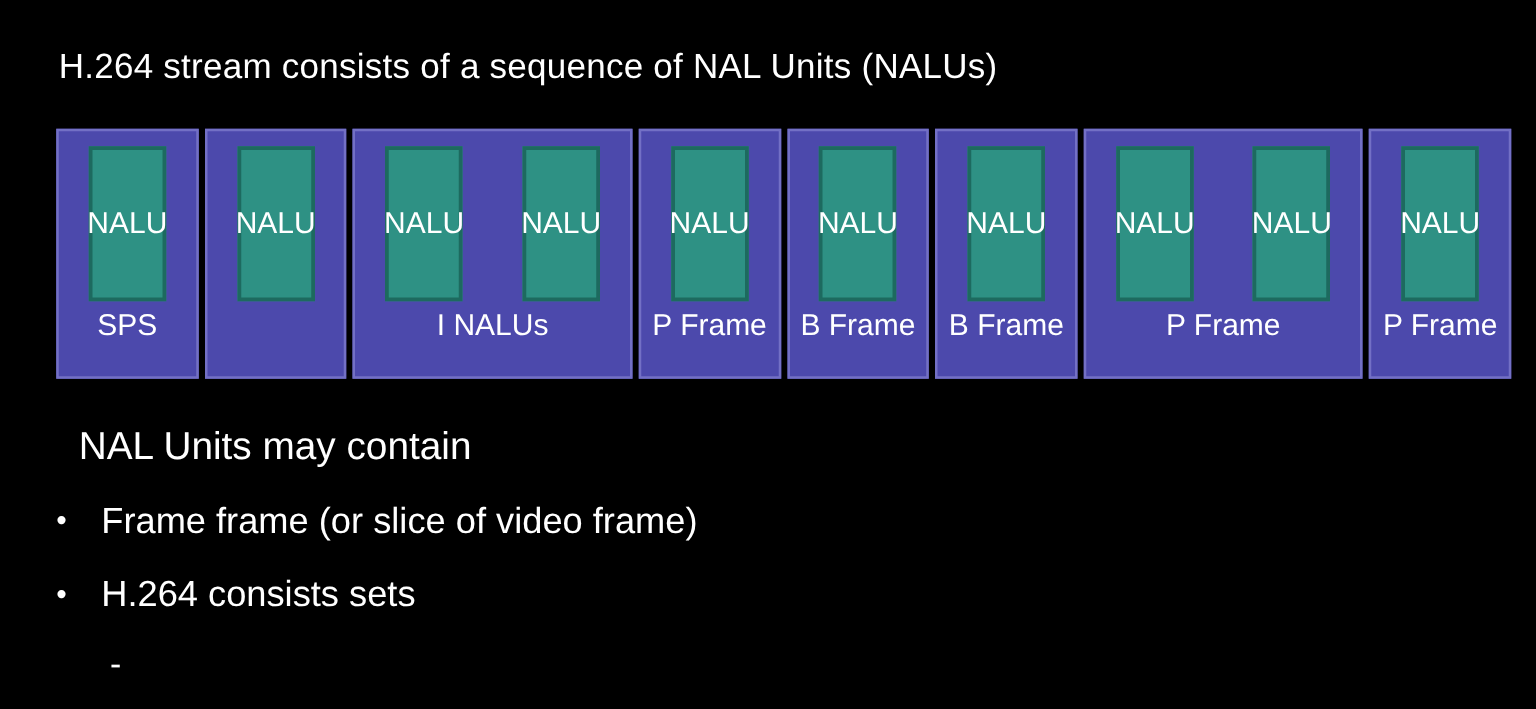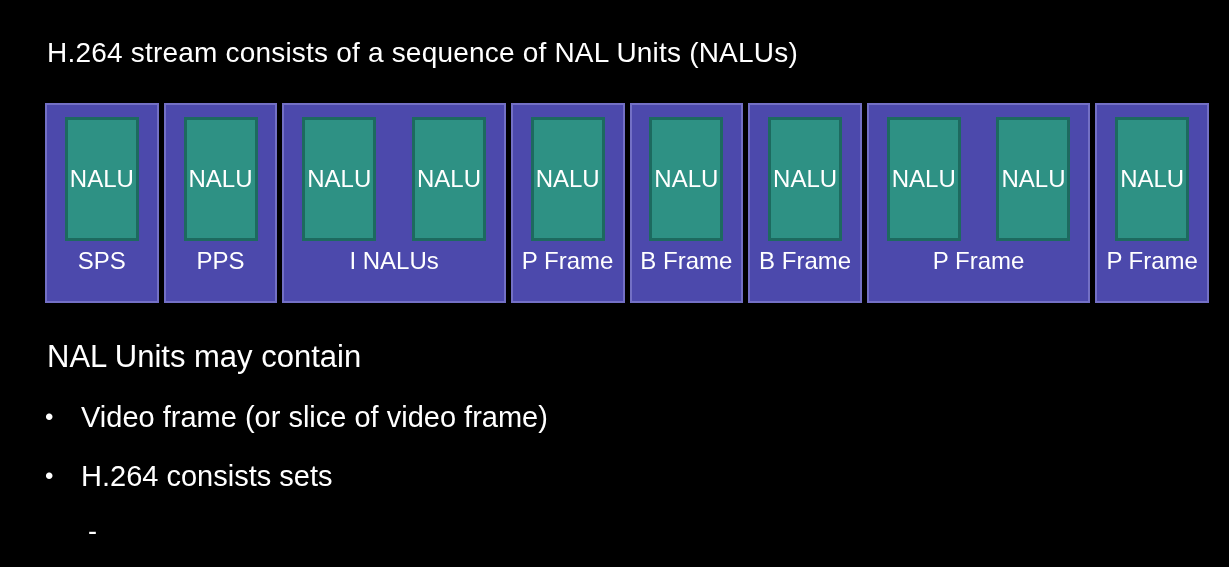--- a/index.html
+++ b/index.html
@@ -44,21 +44,21 @@
   }
   .nalu-row {
     display: flex;
     justify-content: space-around;
     align-items: flex-start;
     padding-top: 12px;
     flex: 0 0 auto;
   }
   .nalu {
     box-sizing: border-box;
-    width: 74px;
+    width: 62px;
     height: 124px;
     background: var(--nalu-fill, #2e9184);
     border: 3px solid var(--nalu-border, #1d6a5f);
     display: flex;
     align-items: center;
     justify-content: center;
     font-size: 24px;
     white-space: nowrap;
   }
   .group-label {
@@ -69,21 +69,21 @@
     font-size: 24px;
     padding-bottom: 20px;
     white-space: nowrap;
   }
   
   .subtitle {
     font-size: 31px;
     font-weight: 500;
     line-height: 38px;
     margin-top: 35px;
-    margin-left: 2px;
+    margin-left: 18px;
     white-space: nowrap;
   }
   .bullet {
     display: flex;
     font-size: 29px;
     line-height: 36px;
     margin-top: 23px;
     white-space: nowrap;
   }
   .bullet .marker {
@@ -112,21 +112,20 @@
       <div class="group" style="flex: 1 1 0px;">
         <div class="nalu-row">
           <div class="nalu">NALU</div>
         </div>
         <div class="group-label">SPS</div>
       </div>
       <div class="group" style="flex: 1 1 0px;">
         <div class="nalu-row">
           <div class="nalu">NALU</div>
         </div>
-        <div class="group-label">PPS</div>
       </div>
       <div class="group" style="flex: 2 1 0px;">
         <div class="nalu-row">
           <div class="nalu">NALU</div>
           <div class="nalu">NALU</div>
         </div>
         <div class="group-label">I NALUs</div>
       </div>
       <div class="group" style="flex: 1 1 0px;">
         <div class="nalu-row">
@@ -158,21 +157,21 @@
           <div class="nalu">NALU</div>
         </div>
         <div class="group-label">P Frame</div>
       </div>
     </div>
 
   <div class="subtitle">NAL Units may contain</div>
 
   <div class="bullet level-1">
     <span class="marker">•</span>
-    <span class="text">Video frame (or slice of video frame)</span>
+    <span class="text">Frame frame (or slice of video frame)</span>
   </div>
 
   <div class="bullet level-1">
     <span class="marker">•</span>
     <span class="text">H.264 consists sets</span>
   </div>
 
   <div class="bullet level-2">
     <span class="marker">-</span>
   </div>

